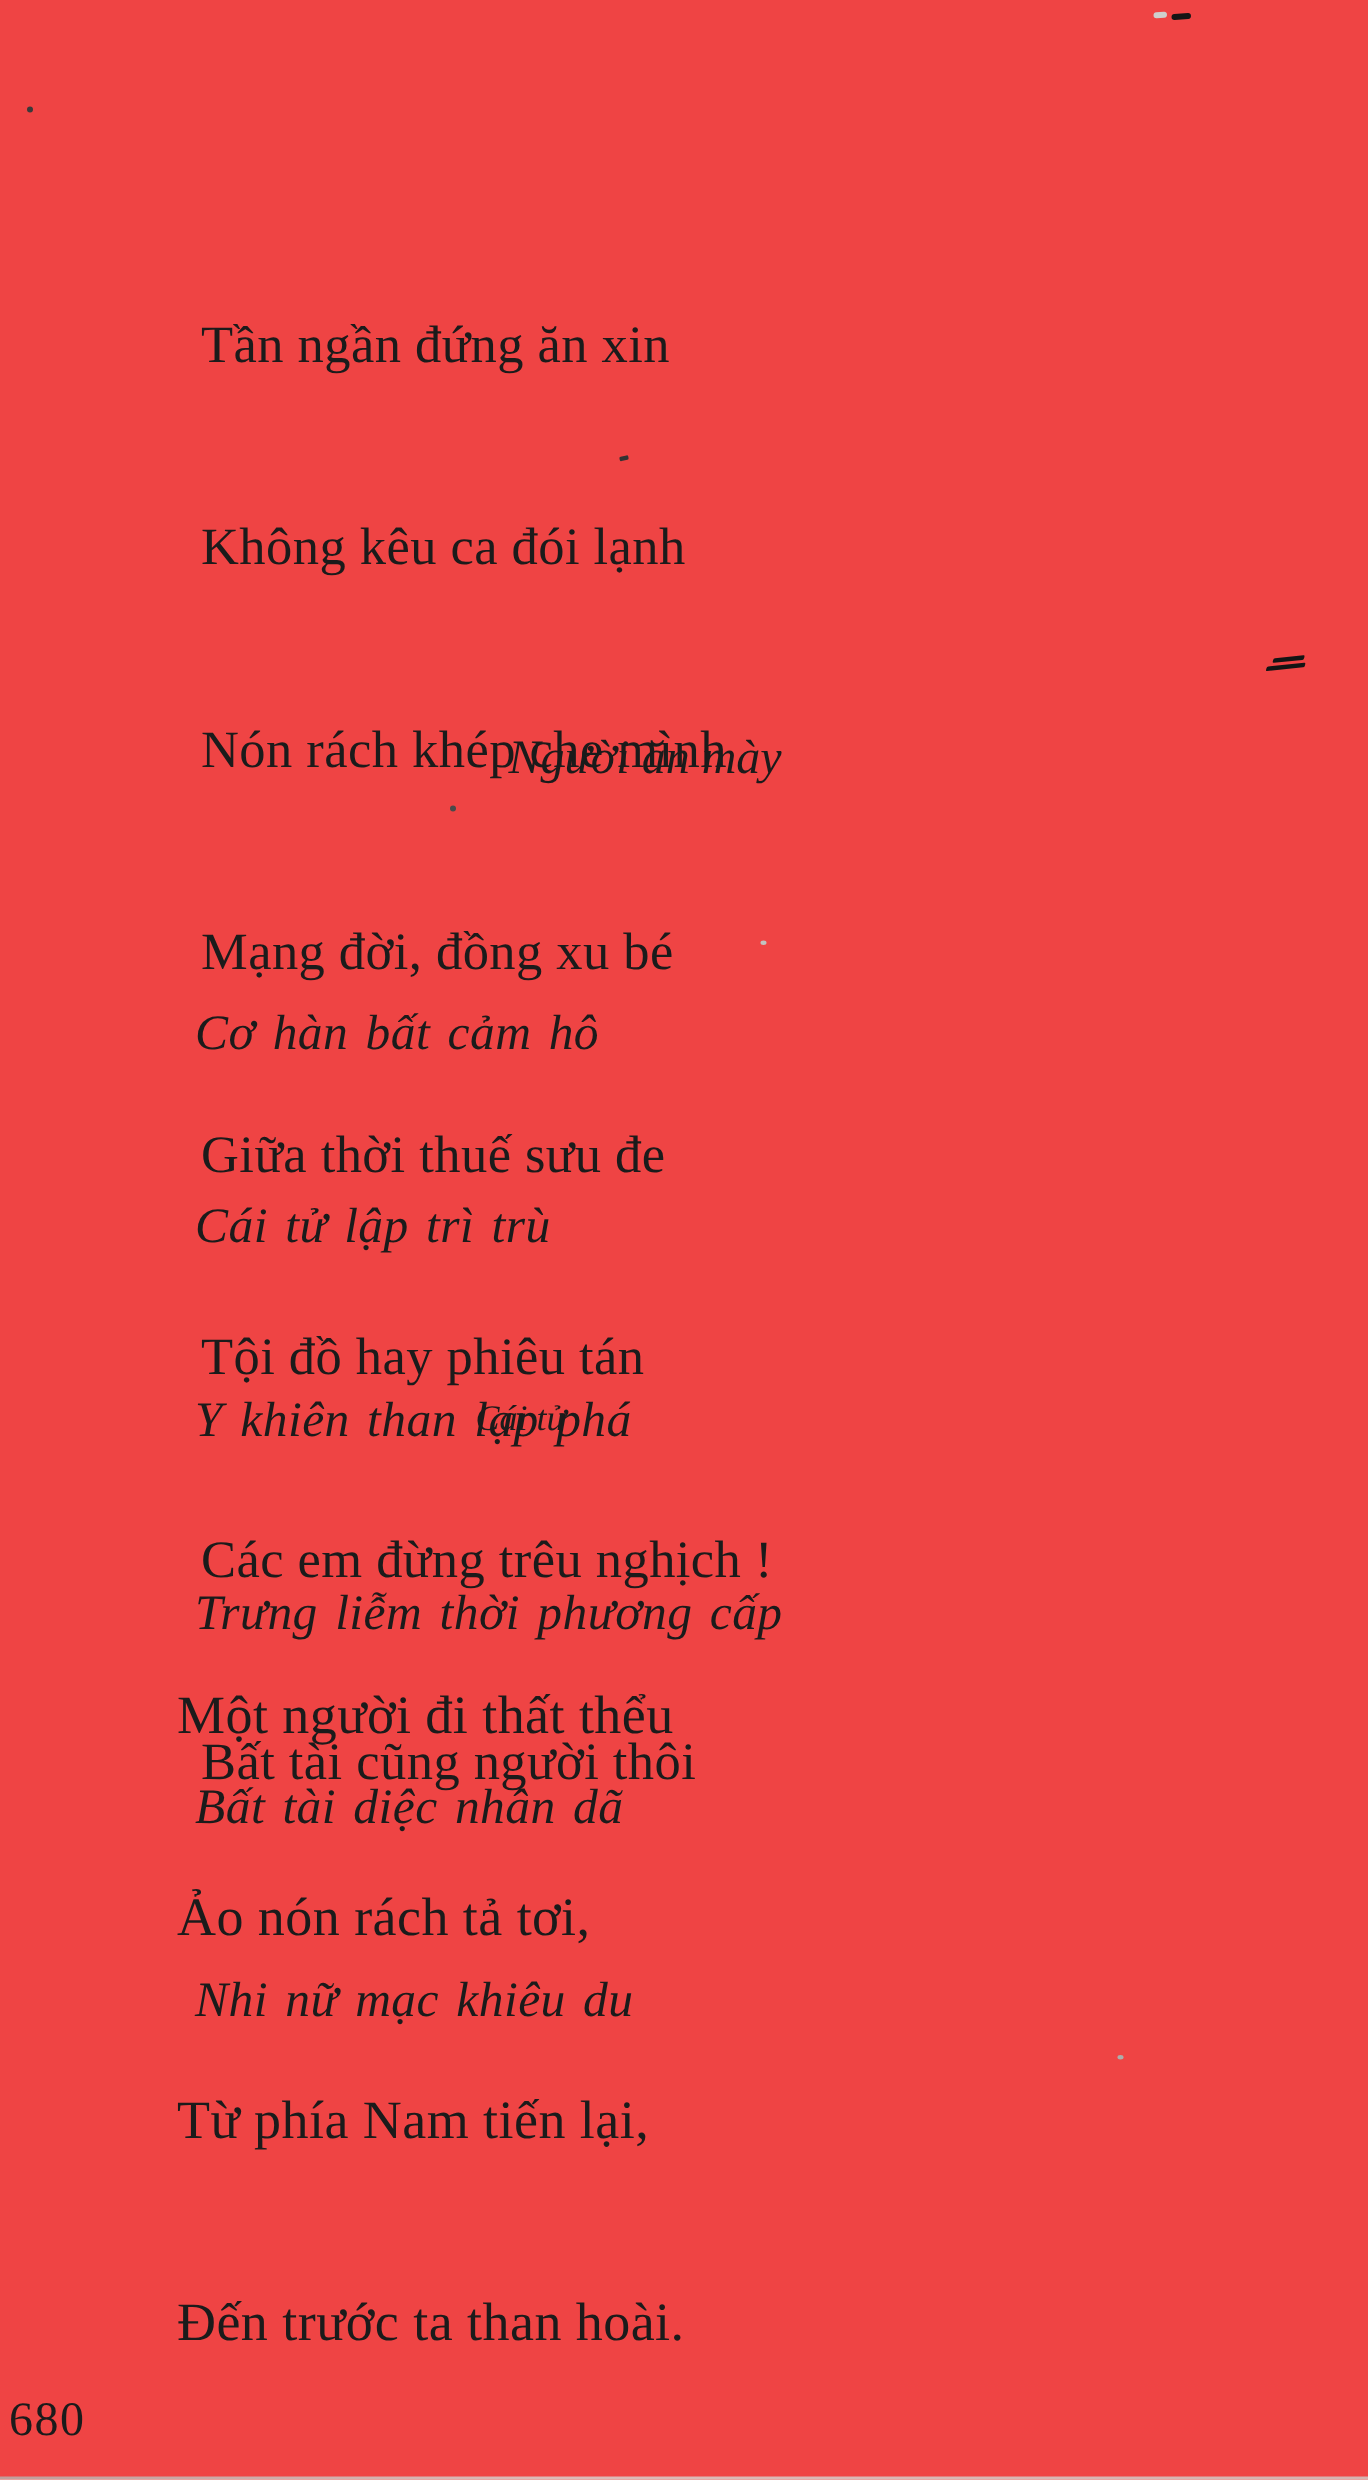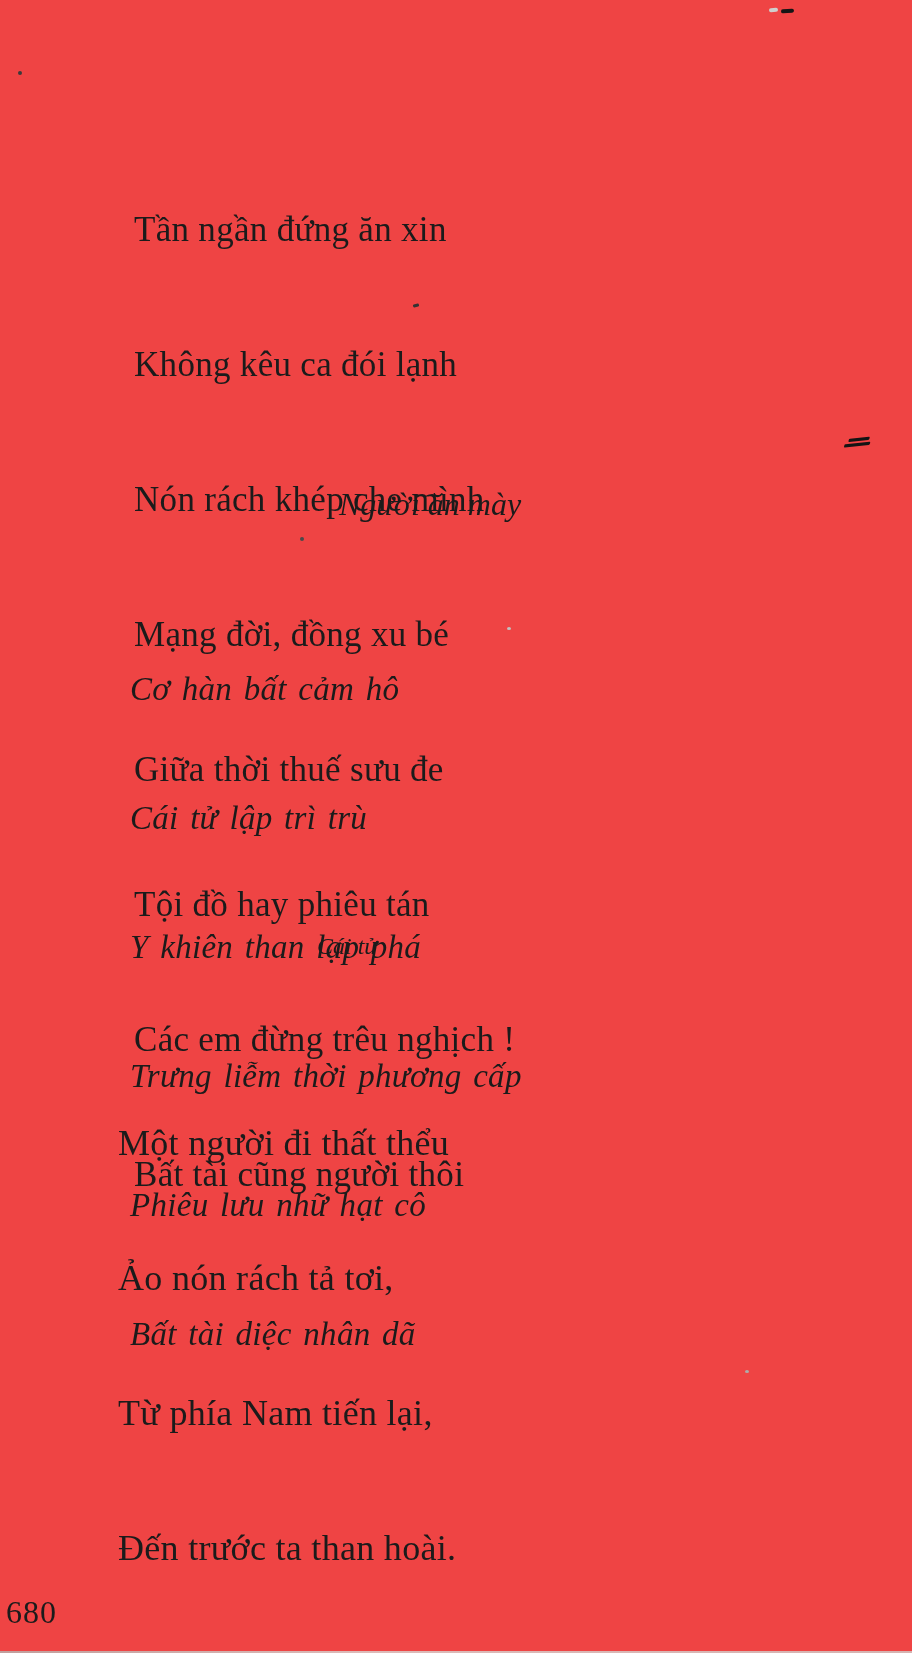--- a/index.html
+++ b/index.html
@@ -170,22 +170,22 @@
     <span class="line">Các em đừng trêu nghịch !</span>
     <span class="line">Bất tài cũng người thôi</span>
   </div>
   <div class="attribution attribution-1">Người ăn mày</div>
 
   <div class="stanza stanza-2">
     <span class="line">Cơ hàn bất cảm hô</span>
     <span class="line">Cái tử lập trì trù</span>
     <span class="line">Y khiên than lạp phá</span>
     <span class="line">Trưng liễm thời phương cấp</span>
-    <span class="line">Phiêu lưu nhữ hạt cô</span>
     <span class="line">Bất tài diệc nhân dã</span>
+    <span class="line">Nhi nữ mạc khiêu du</span>
   </div>
   <div class="attribution attribution-2">Cái tử</div>
 
   <div class="stanza stanza-3">
     <span class="line">Một người đi thất thểu</span>
     <span class="line">Ảo nón rách tả tơi,</span>
     <span class="line">Từ phía Nam tiến lại,</span>
     <span class="line">Đến trước ta than hoài.</span>
     
     

